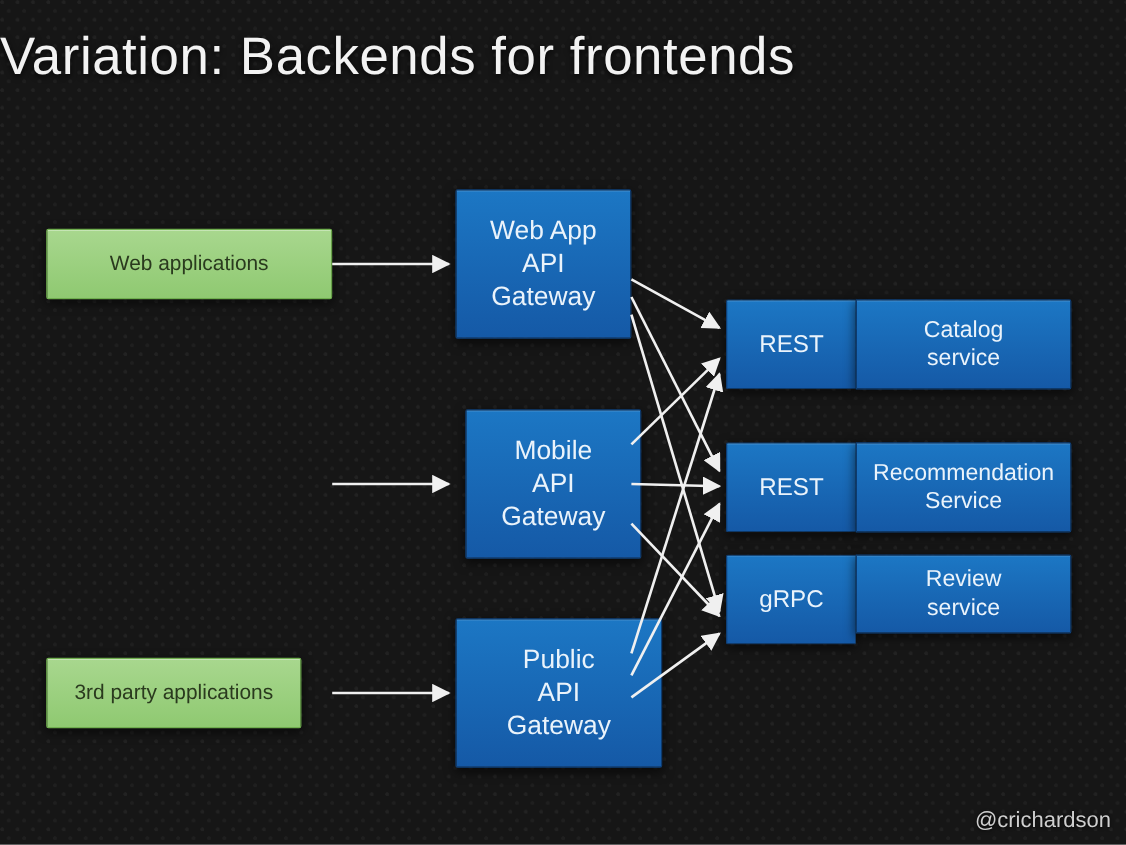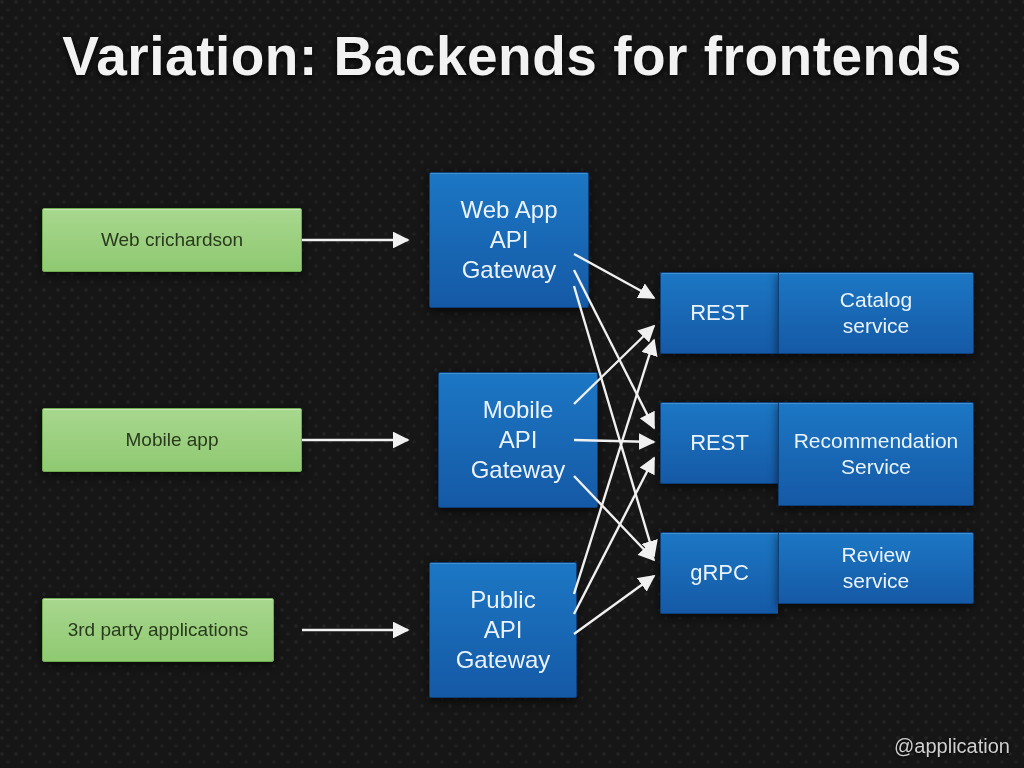--- a/index.html
+++ b/index.html
@@ -21,24 +21,24 @@
       radial-gradient(circle at 2px 2px, rgba(255,255,255,0.05) 1.5px, transparent 2px),
       radial-gradient(circle at 8px 10px, rgba(255,255,255,0.04) 1.5px, transparent 2px);
     background-size: 14px 16px, 14px 16px;
   }
 
   .title {
     position: absolute;
     top: 24px;
     left: 0;
     width: 100%;
-    text-align: center;
+    text-align: left;
     color: #f2f2f2;
-    font-size: 55px;
-    font-weight: 700;
+    font-size: 48px;
+    font-weight: 400;
     letter-spacing: 0.5px;
     text-shadow: 0 2px 6px rgba(0,0,0,0.8);
   }
 
   .box {
     position: absolute;
     display: flex;
     align-items: center;
     justify-content: center;
     text-align: center;
@@ -56,21 +56,21 @@
     box-shadow: 0 3px 10px rgba(0,0,0,0.6), inset 0 1px 0 rgba(255,255,255,0.35);
   }
 
   
   .blue {
     background: linear-gradient(#1c77c4, #1559a6);
     border: 1px solid #0d3f78;
     color: #eaf3fb;
     box-shadow: 0 3px 10px rgba(0,0,0,0.6), inset 0 1px 0 rgba(255,255,255,0.18);
   }
-  .gateway { font-size: 24px; margin-left: 15px; }
+  .gateway { font-size: 24px; }
   .protocol { font-size: 22px; }
   .service  { font-size: 21px; align-items: center; }
 
   
   .pair {
     position: absolute;
     display: flex;
   }
   .pair .blue { position: static; }
   .pair .protocol {
@@ -101,66 +101,63 @@
   }
 </style>
 </head>
 <body>
 
 <div class="stage">
 
   <div class="title">Variation: Backends for frontends</div>
 
   <div class="box green" style="left:42px; top:208px; width:260px; height:64px;">
-    <span>Web crichardson</span>
-  </div>
-  <div class="box green" style="left:42px; top:408px; width:260px; height:64px;">
-    <span>Mobile app</span>
+    <span>Web applications</span>
   </div>
   <div class="box green" style="left:42px; top:598px; width:232px; height:64px;">
     <span>3rd party applications</span>
   </div>
 
   <div class="box blue gateway" style="left:414px; top:172px; width:160px; height:136px; white-space:pre-line;">
     <span>Web App
 API
 Gateway</span>
   </div>
   <div class="box blue gateway" style="left:423px; top:372px; width:160px; height:136px; white-space:pre-line;">
     <span>Mobile
 API
 Gateway</span>
   </div>
-  <div class="box blue gateway" style="left:414px; top:562px; width:148px; height:136px; white-space:pre-line;">
+  <div class="box blue gateway" style="left:414px; top:562px; width:188px; height:136px; white-space:pre-line;">
     <span>Public
 API
 Gateway</span>
   </div>
 
   <div class="pair" style="left:660px; top:272px;">
     <div class="box blue protocol" style="width:118px; height:82px;">
       <span>REST</span>
     </div>
     <div class="box blue service" style="width:196px; height:82px; white-space:pre-line;">
       <span>Catalog
 service</span>
     </div>
   </div>
 
   <div class="pair" style="left:660px; top:402px;">
     <div class="box blue protocol" style="width:118px; height:82px;">
       <span>REST</span>
     </div>
-    <div class="box blue service" style="width:196px; height:104px; white-space:pre-line;">
+    <div class="box blue service" style="width:196px; height:82px; white-space:pre-line;">
       <span>Recommendation
 Service</span>
     </div>
   </div>
 
-  <div class="pair" style="left:660px; top:532px;">
+  <div class="pair" style="left:660px; top:504px;">
     <div class="box blue protocol" style="width:118px; height:82px;">
       <span>gRPC</span>
     </div>
     <div class="box blue service" style="width:196px; height:72px; white-space:pre-line;">
       <span>Review
 service</span>
     </div>
   </div>
 
   <svg class="arrows">
@@ -182,14 +179,14 @@
       <line x1="574" y1="404" x2="654" y2="326"></line>
       <line x1="574" y1="440" x2="654" y2="442"></line>
       <line x1="574" y1="476" x2="654" y2="560"></line>
 
       <line x1="574" y1="594" x2="654" y2="340"></line>
       <line x1="574" y1="614" x2="654" y2="458"></line>
       <line x1="574" y1="634" x2="654" y2="576"></line>
     </g>
   </svg>
 
-  <div class="attribution">@application</div>
+  <div class="attribution">@crichardson</div>
 </div>
 
 </body></html>

